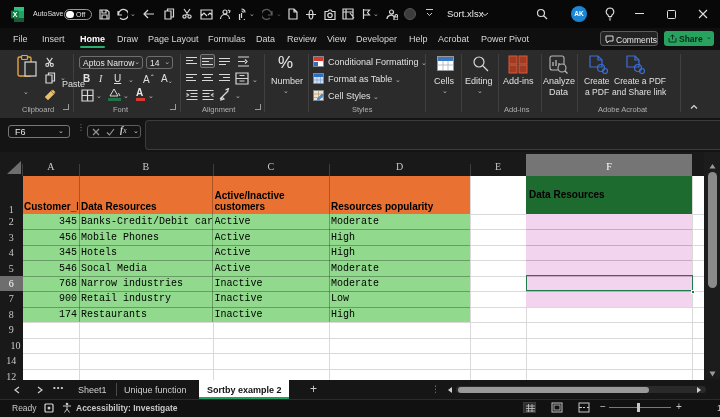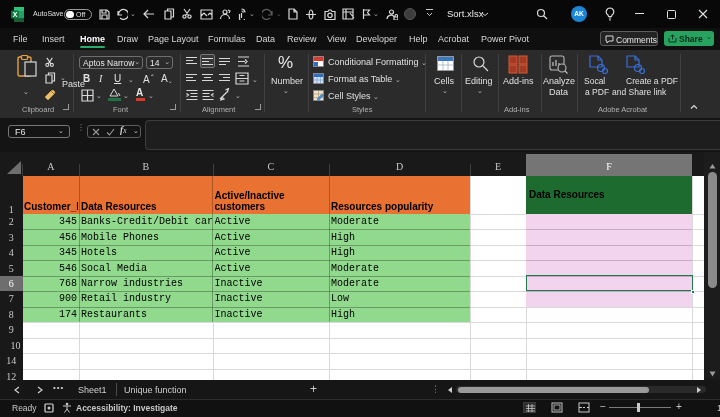--- a/index.html
+++ b/index.html
@@ -320,30 +320,30 @@
   </svg>
   <div class="abs" style="left:543px;top:26px;font-size:9px;">Analyze</div>
   <div class="abs" style="left:549px;top:37px;font-size:9px;">Data</div>
 
   <svg class="abs" style="left:588px;top:5px" width="20" height="19" viewBox="0 0 20 19">
     <path d="M2 1 h8 l4 4 v7 h-12 z" fill="none" stroke="#3a6fd8" stroke-width="1.2"></path>
     <path d="M10 1 v4 h4" fill="none" stroke="#3a6fd8" stroke-width="1.2"></path>
     <circle cx="13" cy="13" r="3.5" fill="none" stroke="#3a6fd8" stroke-width="1.2"></circle>
     <circle cx="17" cy="16" r="2.5" fill="none" stroke="#3a6fd8" stroke-width="1.2"></circle>
   </svg>
-  <div class="abs" style="left:584px;top:26px;font-size:8.5px;">Socal</div>
+  <div class="abs" style="left:584px;top:26px;font-size:8.5px;">Create</div>
   <div class="abs" style="left:585px;top:37px;font-size:8.5px;">a PDF</div>
 
   <svg class="abs" style="left:625px;top:5px" width="20" height="19" viewBox="0 0 20 19">
     <path d="M2 1 h8 l4 4 v7 h-12 z" fill="none" stroke="#3a6fd8" stroke-width="1.2"></path>
     <path d="M10 1 v4 h4" fill="none" stroke="#3a6fd8" stroke-width="1.2"></path>
     <circle cx="13" cy="13" r="3.5" fill="none" stroke="#3a6fd8" stroke-width="1.2"></circle>
     <circle cx="17" cy="16" r="2.5" fill="none" stroke="#3a6fd8" stroke-width="1.2"></circle>
   </svg>
-  <div class="abs" style="left:614px;top:26px;font-size:8.5px;margin-left:12px;">Create a PDF</div>
+  <div class="abs" style="left:614px;top:26px;font-size:8.5px;">Create a PDF</div>
   <div class="abs" style="left:612px;top:37px;font-size:8.5px;">and Share link</div>
   <div class="abs" style="left:598px;top:55px;font-size:7.5px;color:#b0b0b0;">Adobe Acrobat</div>
 
   <svg class="abs" style="left:690px;top:54px" width="8" height="6" viewBox="0 0 8 6">
       <path class="ico" stroke-width="1" d="M1 4.5 L4 1.5 L7 4.5"></path>
     </svg>
 </div>
 
 <div class="abs" style="left:0;top:118px;width:720px;height:34px;background:#141414;"></div>
 <div id="fbar" class="abs" style="left:0;top:118px;width:720px;height:34px;">
@@ -521,20 +521,24 @@
   <svg class="abs" style="left:14px;top:6px" width="6" height="8" viewBox="0 0 6 8">
       <path d="M5 1 L1 4 L5 7" fill="none" stroke="#cfcfcf" stroke-width="1.2"></path>
     </svg>
   <svg class="abs" style="left:37px;top:6px" width="6" height="8" viewBox="0 0 6 8">
       <path d="M1 1 L5 4 L1 7" fill="none" stroke="#cfcfcf" stroke-width="1.2"></path>
     </svg>
   <div class="abs" style="left:53px;top:3px;font-size:8px;letter-spacing:1px;">•••</div>
   <div class="abs" style="left:78px;top:5px;font-size:9px;">Sheet1</div>
   <div class="abs" style="left:116px;top:3px;width:1px;height:13px;background:#4a4a4a;"></div>
   <div class="abs" style="left:124px;top:5px;font-size:9px;">Unique function</div>
+  <div class="abs" style="left:199px;top:0;width:90px;height:19px;background:#ffffff;">
+    <div class="abs" style="left:8px;top:5px;font-size:9px;color:#111;font-weight:bold;white-space:nowrap;">Sortby example 2</div>
+    <div class="abs" style="left:0;bottom:0;width:90px;height:2px;background:#1ea364;"></div>
+  </div>
   <div class="abs" style="left:310px;top:2px;font-size:12px;color:#cfcfcf;">+</div>
   <div class="abs" style="left:431px;top:4px;color:#888;font-size:9px;">⋮</div>
 
   <svg class="abs" style="left:447px;top:6px" width="6" height="8" viewBox="0 0 6 8">
       <path d="M5 1 L1 4 L5 7" fill="#cfcfcf"></path>
     </svg>
   <div class="abs" style="left:456px;top:6px;width:250px;height:7px;background:#2a2a2a;border-radius:4px;"></div>
   <div class="abs" style="left:458px;top:6.5px;width:191px;height:6px;background:#9a9a9a;border-radius:3px;"></div>
   <svg class="abs" style="left:696px;top:6px" width="6" height="8" viewBox="0 0 6 8">
       <path d="M1 1 L5 4 L1 7" fill="#cfcfcf"></path>

